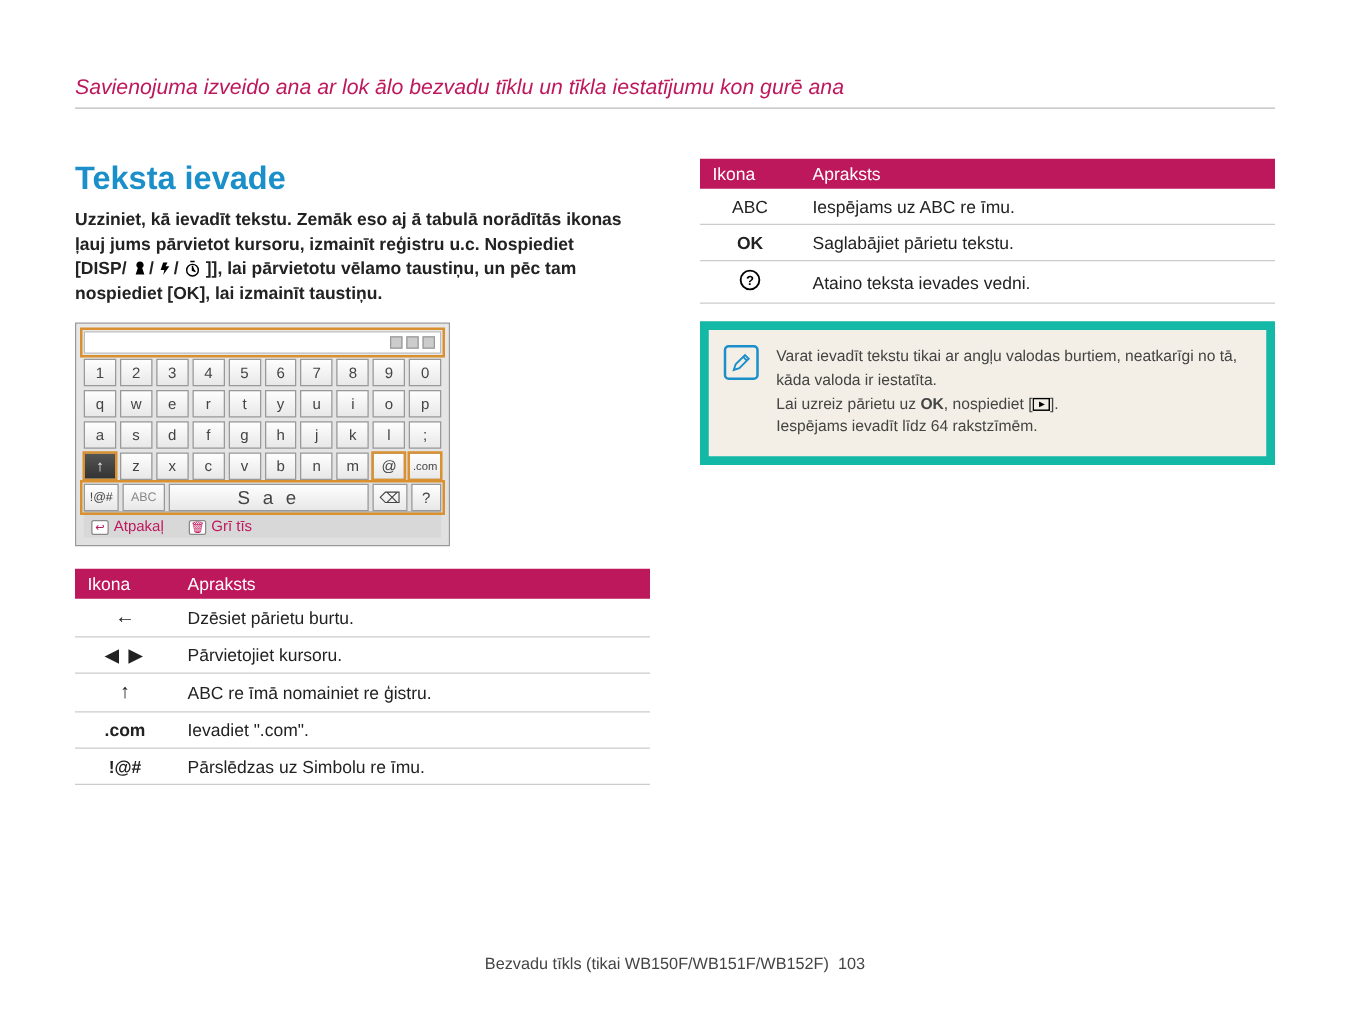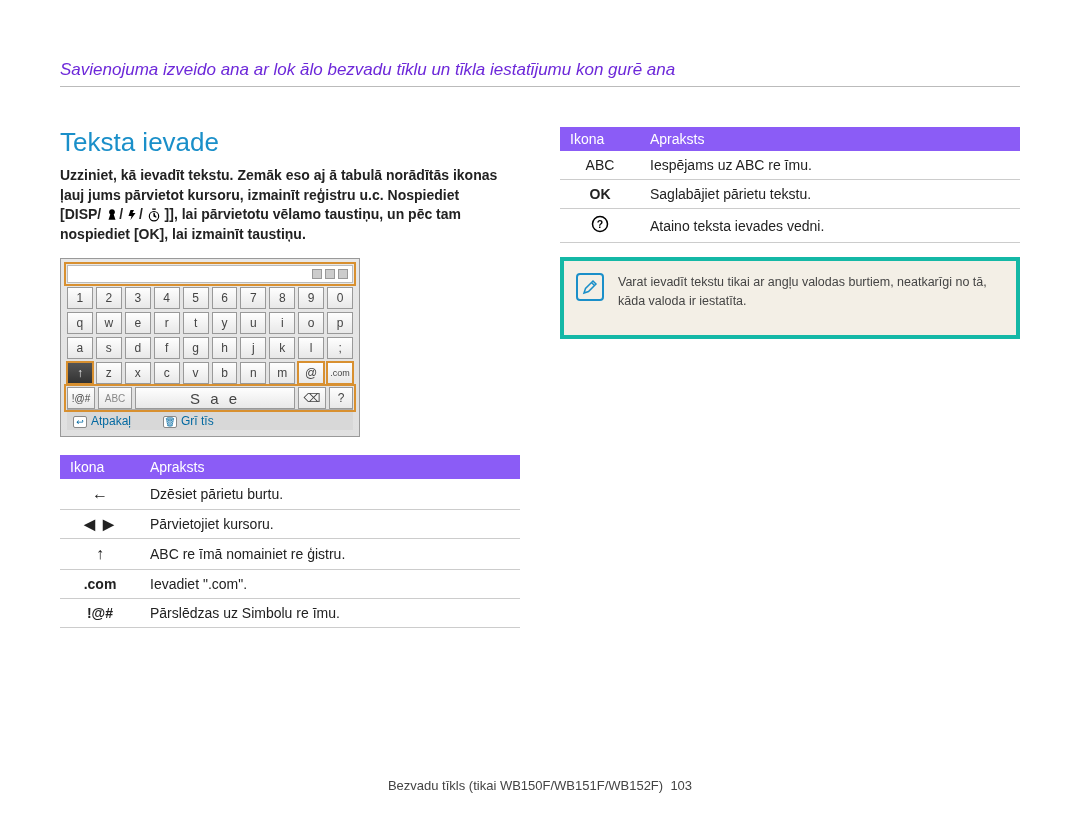--- a/index.html
+++ b/index.html
@@ -8,38 +8,38 @@
     height: 815px;
     background: #fff;
     font-family: Arial, Helvetica, sans-serif;
     font-size: 14px;
     color: #222;
     padding: 60px 60px 30px 60px;
     position: relative;
   }
   .page-header {
     font-size: 17px;
-    color: #6d28d9;
+    color: #be185d;
     font-style: italic;
     border-bottom: 1px solid #bbb;
     padding-bottom: 6px;
     margin-bottom: 40px;
   }
   .columns {
     display: flex;
     gap: 40px;
   }
   .col {
     flex: 1;
     min-width: 0;
   }
   .section-title {
     color: #1a8fc9;
     font-size: 26px;
-    font-weight: normal;
+    font-weight: bold;
     margin-bottom: 8px;
   }
   .para {
     line-height: 1.4;
     margin-bottom: 6px;
     font-weight: bold;
   }
   .inline-icon {
     display: inline-block;
     vertical-align: middle;
@@ -75,62 +75,62 @@
     justify-content: center;
     color: #444;
   }
   .kb-key.dark { background:linear-gradient(#555,#333); color:#eee; }
   .hl1 { outline: 2px solid #d89030; outline-offset: -1px; }
   .hl2 { outline: 2px solid #d89030; outline-offset: 1px; }
   .kb-space-row { display:flex; gap:3px; }
   .kb-space-row .kb-key { height:22px; }
   .kb-footer {
     display: flex;
-    gap: 32px;
+    gap: 20px;
     padding: 4px 6px 2px 6px;
     background: #d8d8d8;
     border-top: 1px solid #aaa;
     font-size: 12px;
-    color: #0369a1;
+    color: #be185d;
   }
   .kb-footer span.iconbox {
     display:inline-block;width:14px;height:12px;background:#fff;border:1px solid #888;border-radius:2px;margin-right:4px;vertical-align:middle;font-size:9px;text-align:center;line-height:10px;
   }
 
   table.icon-table {
     width: 100%;
     border-collapse: collapse;
     margin-top: 18px;
     font-size: 14px;
   }
   table.icon-table th {
-    background: #8b5cf6;
+    background: #be185d;
     color: #fff;
     font-weight: normal;
     text-align: left;
     padding: 4px 10px;
   }
   table.icon-table td {
     padding: 6px 10px;
     border-bottom: 1px solid #ccc;
     vertical-align: middle;
   }
   table.icon-table td.icon-cell {
     width: 80px;
     text-align: center;
     font-weight: bold;
   }
   .arrow { font-size: 16px; }
   .arrows2 { font-size: 14px; letter-spacing: 2px; }
 
   .note-box {
     margin-top: 14px;
-    border: 4px solid #14b8a6;
+    border: 7px solid #14b8a6;
     background: #f3efe6;
-    padding: 12px 14px 24px 54px;
+    padding: 12px 14px 14px 54px;
     position: relative;
     font-size: 12.5px;
     line-height: 1.5;
     color: #444;
   }
   .note-icon {
     position: absolute;
     left: 12px;
     top: 12px;
     width: 28px;
@@ -138,21 +138,21 @@
     border: 2px solid #1a8fc9;
     border-radius: 4px;
     display: flex;
     align-items: center;
     justify-content: center;
   }
   .note-icon svg { width:18px; height:18px; }
 
   .page-footer {
     position: absolute;
-    bottom: 22px;
+    bottom: 37px;
     width: 960px;
     text-align: center;
     font-size: 13px;
     color: #444;
   }
 </style>
 </head>
 <body>
 
 <div class="page-header">Savienojuma izveido ana ar lok ālo bezvadu tīklu un tīkla iestatījumu kon  gurē ana</div>
@@ -307,19 +307,26 @@
       </tbody>
     </table>
 
     <div class="note-box">
       <div class="note-icon">
         <svg viewBox="0 0 24 24">
             <path fill="none" stroke="#1a8fc9" stroke-width="2" d="M4 20l2-6 10-10 4 4-10 10-6 2zM14 6l4 4"></path>
           </svg>
       </div>
       <div>Varat ievadīt tekstu tikai ar angļu valodas burtiem, neatkarīgi no tā, kāda valoda ir iestatīta.</div>
+      <div>
+        <span>Lai uzreiz pārietu uz </span><b>OK</b><span>, nospiediet [</span><svg class="inline-icon" width="14" height="11" viewBox="0 0 24 18">
+            <rect x="1" y="1" width="22" height="16" fill="none" stroke="#000" stroke-width="2"></rect>
+            <path fill="#000" d="M9 5l8 4-8 4z"></path>
+          </svg><span>].</span>
+      </div>
+      <div>Iespējams ievadīt līdz 64 rakstzīmēm.</div>
     </div>
   </div>
 </div>
 
 <div class="page-footer">
   <span>Bezvadu tīkls (tikai WB150F/WB151F/WB152F)</span>&nbsp;&nbsp;<span>103</span>
 </div>
 
 </body></html>

